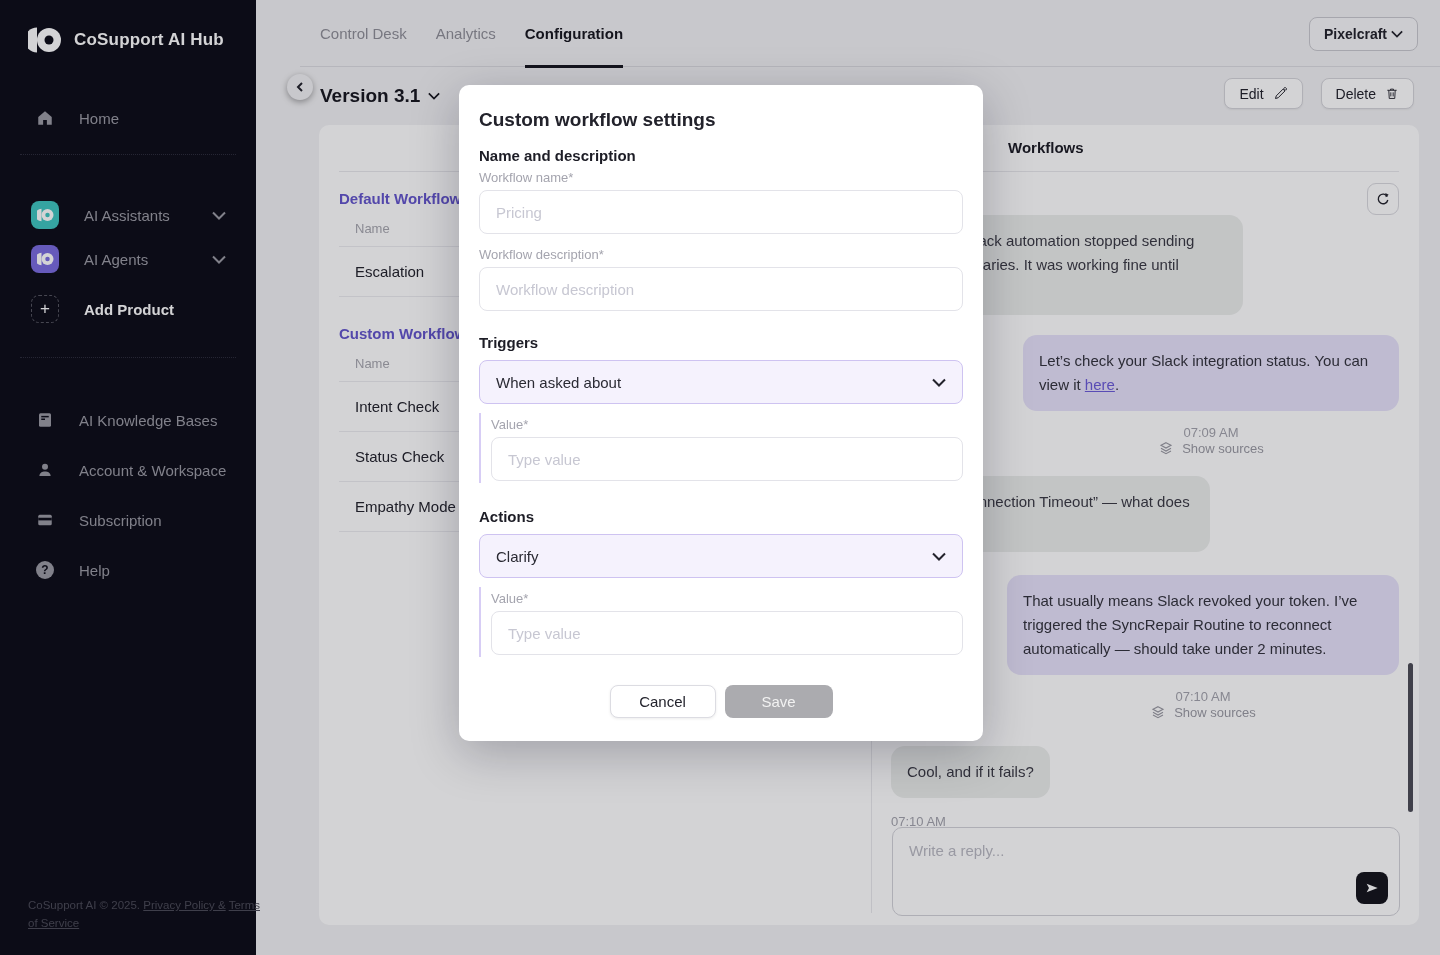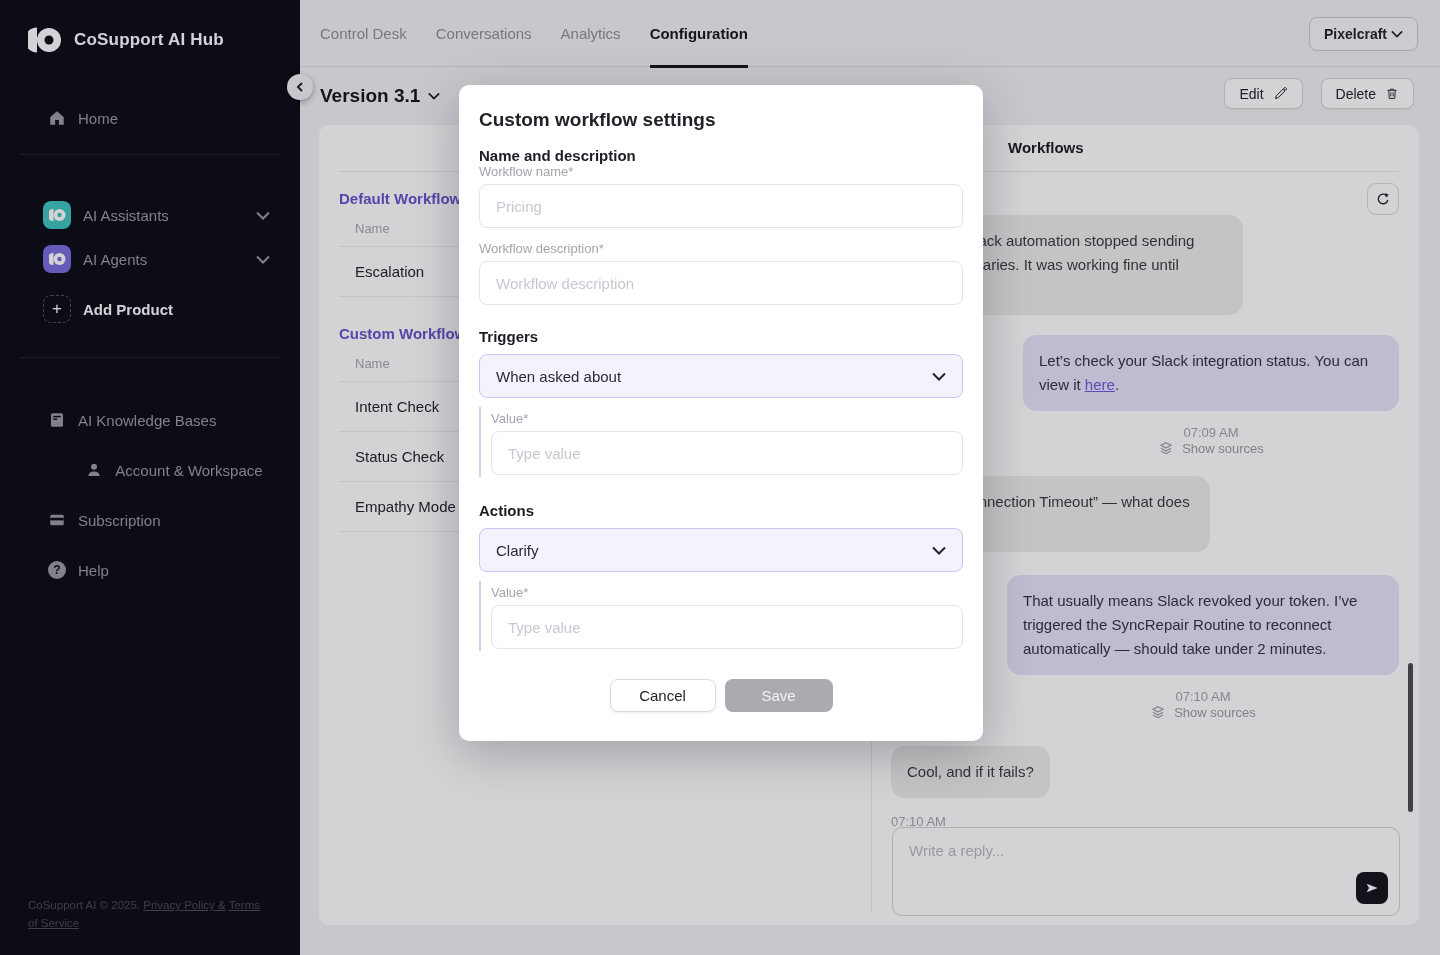--- a/index.html
+++ b/index.html
@@ -1,23 +1,23 @@
 <!DOCTYPE html>
 <html><head>
 <meta charset="utf-8">
 <style>
   * { margin:0; padding:0; box-sizing:border-box; }
   html,body { width:1440px; height:955px; overflow:hidden; }
   body { font-family:"Liberation Sans", sans-serif; background:#f2f2f4; position:relative; }
 
   
-  .sidebar { position:absolute; left:0; top:0; width:300px; height:955px; background:#0d0d18; z-index:10; }
+  .sidebar { position:absolute; left:0; top:0; width:256px; height:955px; background:#0d0d18; z-index:10; }
   .brand-row { display:flex; align-items:center; gap:12px; padding:24px 0 0 28px; }
   .brand-title { color:#ffffff; font-size:17px; font-weight:bold; letter-spacing:.2px; }
-  .side-item { display:flex; align-items:center; gap:12px; height:44px; padding-left:43px; cursor:pointer; }
+  .side-item { display:flex; align-items:center; gap:25px; height:44px; padding-left:31px; cursor:pointer; }
   .side-item .lbl { color:#9b9ba4; font-size:15px; }
   .side-item.active .lbl { color:#ffffff; font-weight:bold; }
   .simple-icon { width:18px; height:18px; flex:0 0 18px; margin-left:5px; }
   .dot-divider { border-top:1px dotted #2d2d3b; margin:14px 20px; }
   .prod-icon { width:28px; height:28px; border-radius:8px; display:flex; align-items:center; justify-content:center; flex:0 0 28px; }
   .prod-icon.purple { background:#7b6ce0; }
   .prod-icon.teal { background:#3fc6c0; }
   .dashed-box { width:28px; height:28px; border:1.5px dashed #55555f; border-radius:8px; color:#fff; font-size:17px; display:flex; align-items:center; justify-content:center; flex:0 0 28px; }
   .side-chevron { margin-left:auto; margin-right:30px; }
   .help-circle { width:18px; height:18px; margin-left:5px; border-radius:50%; background:#9b9ba4; color:#0d0d18; font-size:12px; font-weight:bold; display:flex; align-items:center; justify-content:center; flex:0 0 18px; }
@@ -75,21 +75,21 @@
   .modal-section { font-size:15px; font-weight:bold; color:#1d1d26; }
   .field-label { font-size:13px; color:#a4a4ae; margin-bottom:5px; }
   .text-input { width:100%; height:44px; border:1px solid #e3e3e9; border-radius:8px; padding:15px 16px; font-family:"Liberation Sans", sans-serif; font-size:15px; color:#2a2a33; outline:none; }
   .text-input::placeholder { color:#c7c7d2; }
   .select-box { height:44px; background:#f5f2fd; border:1px solid #cec3f1; border-radius:8px; display:flex; align-items:center; justify-content:space-between; padding:0 16px; font-size:15px; color:#2a2a33; cursor:pointer; }
   .value-group { border-left:2px solid #d7cdf5; padding:4px 0 2px 10px; margin-top:9px; }
   .modal-actions { display:flex; justify-content:center; gap:9px; margin-top:28px; }
   .btn { height:33px; border-radius:8px; font-family:"Liberation Sans", sans-serif; font-size:15px; cursor:pointer; }
   .btn.cancel { width:106px; background:#fff; border:1px solid #dcdce2; color:#23232c; box-shadow:0 1px 3px rgba(0,0,0,.08); }
   .btn.save { width:108px; background:#ababaf; border:none; color:#f2f2f2; }
-  .mt16{margin-top:16px;} .mt13{margin-top:13px;} .mt23{margin-top:23px;} .mt25{margin-top:25px;} .mt11{margin-top:0;} .mt9{margin-top:9px;}
+  .mt16{margin-top:16px;} .mt13{margin-top:13px;} .mt23{margin-top:23px;} .mt25{margin-top:25px;} .mt11{margin-top:6px;} .mt9{margin-top:9px;}
 </style>
 </head>
 <body>
 
 <div class="sidebar">
   <div class="brand-row">
     <svg width="34" height="32" viewBox="0 0 34 32">
       <circle cx="21" cy="16" r="12" fill="#ffffff"></circle>
       <circle cx="21" cy="16" r="4.5" fill="#0d0d18"></circle>
       <path d="M9 3.5 A12.5 12.5 0 0 0 9 28.5 Z" fill="#ffffff"></path>
@@ -147,21 +147,21 @@
 
   <div class="side-item">
     <svg class="simple-icon" viewBox="0 0 24 24">
       <rect x="4" y="3" width="16" height="18" rx="2" fill="#9b9ba4"></rect>
       <line x1="7" y1="7.5" x2="17" y2="7.5" stroke="#0d0d18" stroke-width="2"></line>
       <line x1="7" y1="11" x2="12" y2="11" stroke="#0d0d18" stroke-width="2"></line>
     </svg>
     <span class="lbl">AI Knowledge Bases</span>
   </div>
 
-  <div class="side-item" style="margin-top:6px;justify-content:center;">
+  <div class="side-item" style="margin-top:6px;">
     <svg class="simple-icon" viewBox="0 0 24 24">
       <circle cx="12" cy="7.5" r="4" fill="#9b9ba4"></circle>
       <path d="M4.5 20 c0-4.2 3.8-6 7.5-6 s7.5 1.8 7.5 6 z" fill="#9b9ba4"></path>
     </svg>
     <span class="lbl">Account &amp; Workspace</span>
   </div>
 
   <div class="side-item" style="margin-top:6px;">
     <svg class="simple-icon" viewBox="0 0 24 24">
       <rect x="3" y="5" width="18" height="14" rx="2" fill="#9b9ba4"></rect>
@@ -185,21 +185,20 @@
 <div class="collapse-btn">
   <svg width="8" height="10" viewBox="0 0 8 10">
       <polyline points="6,1 2,5 6,9" fill="none" stroke="#23232c" stroke-width="2"></polyline>
     </svg>
 </div>
 
 <div class="main">
 
   <div class="topbar">
     <div class="tab">Control Desk</div>
-    <div class="tab">Conversations</div>
     <div class="tab">Analytics</div>
     <div class="tab active">Configuration</div>
     <div class="workspace-btn">
       <span>Pixelcraft</span>
       <svg width="12" height="8" viewBox="0 0 14 9">
           <polyline points="1,1.5 7,7.5 13,1.5" fill="none" stroke="#23232c" stroke-width="2"></polyline>
         </svg>
     </div>
   </div>
 

